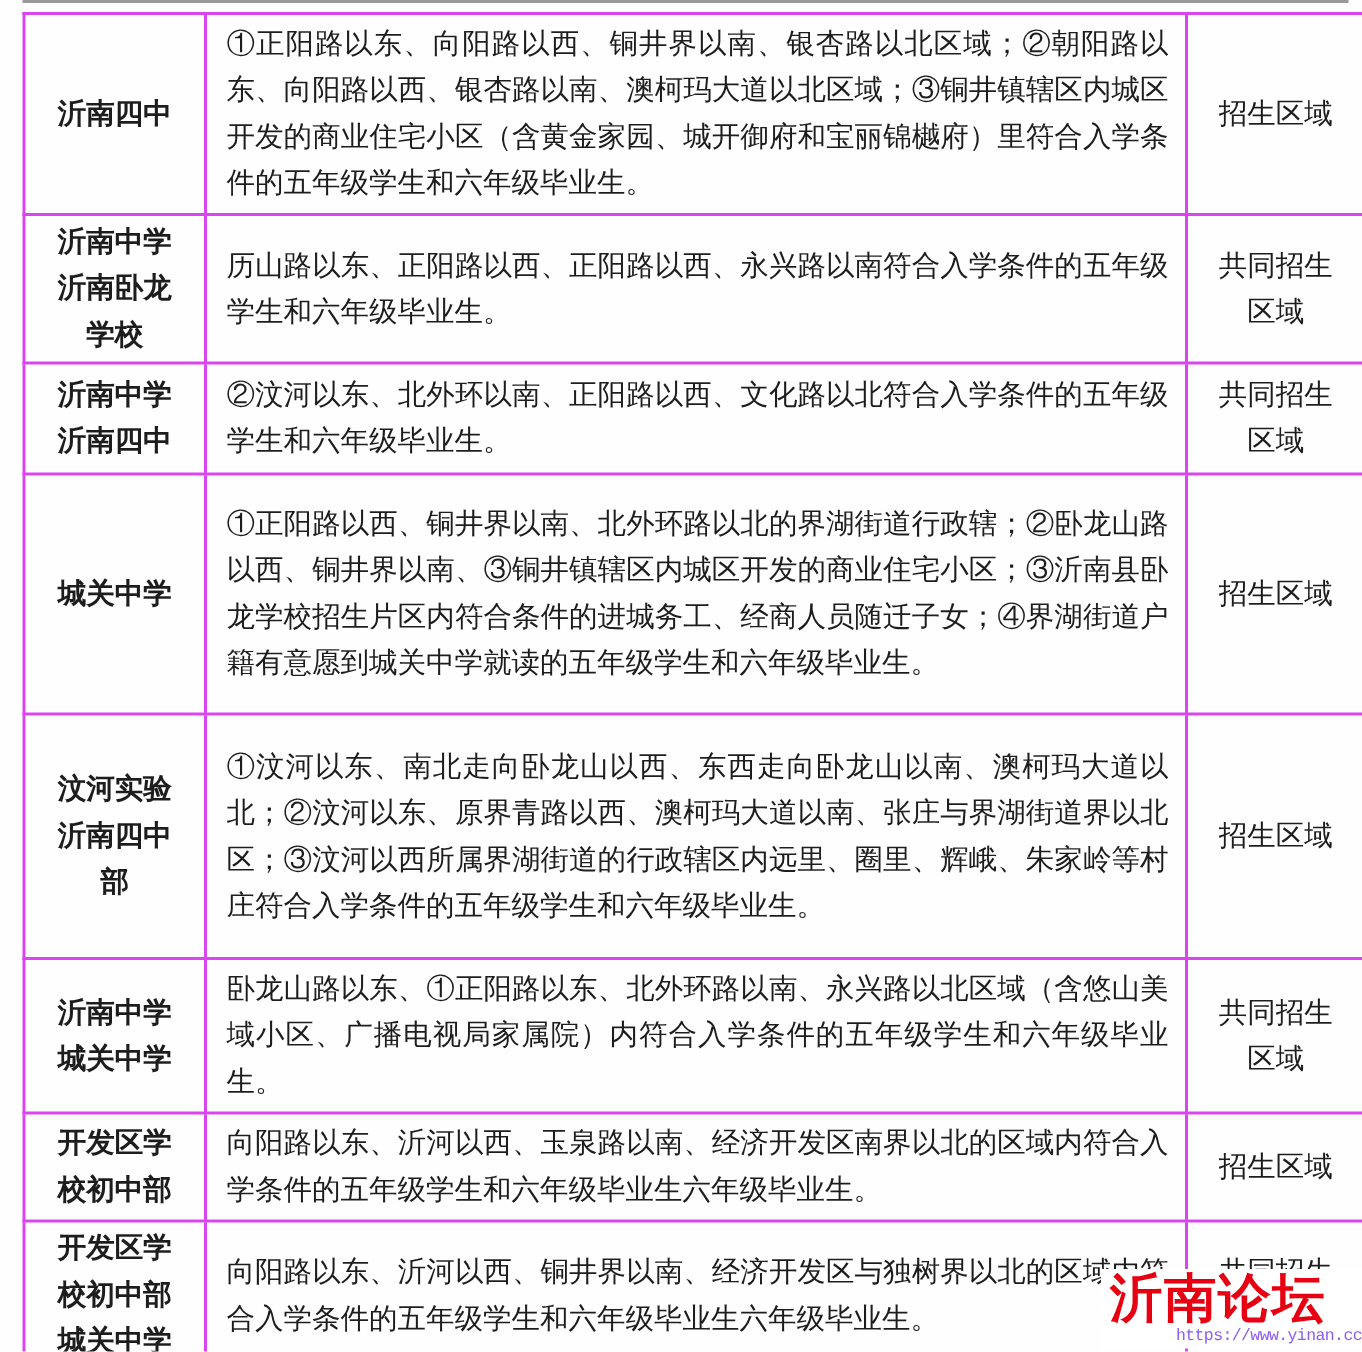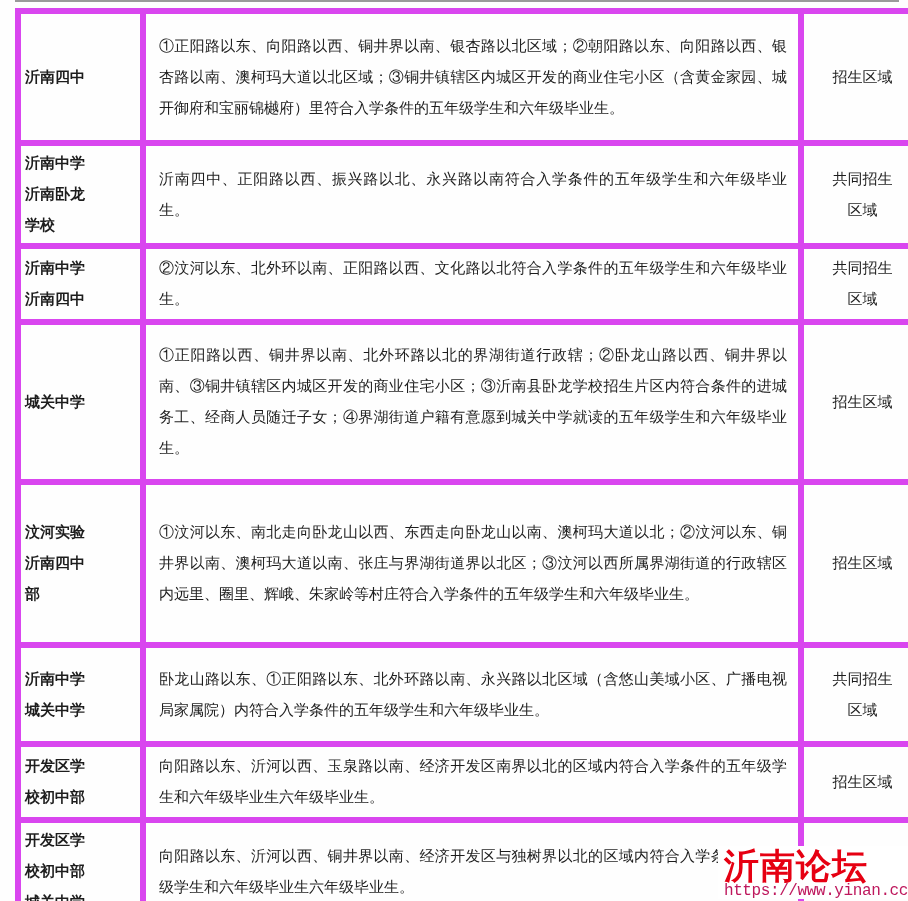--- a/index.html
+++ b/index.html
@@ -29,30 +29,30 @@
   table.enroll {
     position: absolute;
     left: 15px;
     top: 8px;
     width: 884px;
     border-collapse: collapse;
     table-layout: fixed;
     color: #1d1d1d;
   }
   table.enroll td {
-    border: 6px solid #d946ef;
-    font-size: 15px;
+    border: 2px solid #d946ef;
+    font-size: 19px;
     line-height: 31px;
     vertical-align: middle;
     overflow: hidden;
   }
   td.school {
     width: 111px;
     font-weight: bold;
-    text-align: left;
+    text-align: center;
     white-space: pre-line;
     padding: 2px 4px;
   }
   td.desc {
     width: 628px;
     text-align: justify;
     text-justify: inter-ideograph;
     padding: 4px 11px 4px 13px;
   }
   td.type {
@@ -74,67 +74,68 @@
   .watermark-title {
     color: #e60012;
     font-weight: 900;
     font-size: 35px;
     line-height: 36px;
     letter-spacing: 1px;
     font-family: "Liberation Sans", "DejaVu Sans", sans-serif;
     white-space: nowrap;
   }
   .watermark-url {
-    color: #be185d;
-    font-size: 16px;
+    color: #8b5cf6;
+    font-size: 11px;
     line-height: 15px;
     letter-spacing: -0.4px;
     font-family: "Liberation Mono", "DejaVu Sans Mono", monospace;
     white-space: nowrap;
+    margin-left: 44px;
   }
 </style>
 </head>
 <body>
 
 <div class="stage">
 
   <div class="top-fragment-line"></div>
 
   <table class="enroll">
     <tbody id="table-body">
         <tr style="height: 132px;">
       <td class="school">沂南四中</td>
       <td class="desc">①正阳路以东、向阳路以西、铜井界以南、银杏路以北区域；②朝阳路以东、向阳路以西、银杏路以南、澳柯玛大道以北区域；③铜井镇辖区内城区开发的商业住宅小区（含黄金家园、城开御府和宝丽锦樾府）里符合入学条件的五年级学生和六年级毕业生。</td>
       <td class="type">招生区域</td>
     </tr>
         <tr style="height: 96px;">
       <td class="school">沂南中学
 沂南卧龙
 学校</td>
-      <td class="desc">沂南四中、正阳路以西、振兴路以北、永兴路以南符合入学条件的五年级学生和六年级毕业生。</td>
+      <td class="desc">历山路以东、正阳路以西、正阳路以西、永兴路以南符合入学条件的五年级学生和六年级毕业生。</td>
       <td class="type">共同招生
 区域</td>
     </tr>
         <tr style="height: 74px;">
       <td class="school">沂南中学
 沂南四中</td>
       <td class="desc">②汶河以东、北外环以南、正阳路以西、文化路以北符合入学条件的五年级学生和六年级毕业生。</td>
       <td class="type">共同招生
 区域</td>
     </tr>
         <tr style="height: 160px;">
       <td class="school">城关中学</td>
       <td class="desc">①正阳路以西、铜井界以南、北外环路以北的界湖街道行政辖；②卧龙山路以西、铜井界以南、③铜井镇辖区内城区开发的商业住宅小区；③沂南县卧龙学校招生片区内符合条件的进城务工、经商人员随迁子女；④界湖街道户籍有意愿到城关中学就读的五年级学生和六年级毕业生。</td>
       <td class="type">招生区域</td>
     </tr>
         <tr style="height: 163px;">
       <td class="school">汶河实验
 沂南四中
 部</td>
-      <td class="desc">①汶河以东、南北走向卧龙山以西、东西走向卧龙山以南、澳柯玛大道以北；②汶河以东、铜井界以南、澳柯玛大道以南、张庄与界湖街道界以北区；③汶河以西所属界湖街道的行政辖区内远里、圈里、辉峨、朱家岭等村庄符合入学条件的五年级学生和六年级毕业生。</td>
+      <td class="desc">①汶河以东、南北走向卧龙山以西、东西走向卧龙山以南、澳柯玛大道以北；②汶河以东、原界青路以西、澳柯玛大道以南、张庄与界湖街道界以北区；③汶河以西所属界湖街道的行政辖区内远里、圈里、辉峨、朱家岭等村庄符合入学条件的五年级学生和六年级毕业生。</td>
       <td class="type">招生区域</td>
     </tr>
         <tr style="height: 99px;">
       <td class="school">沂南中学
 城关中学</td>
       <td class="desc">卧龙山路以东、①正阳路以东、北外环路以南、永兴路以北区域（含悠山美域小区、广播电视局家属院）内符合入学条件的五年级学生和六年级毕业生。</td>
       <td class="type">共同招生
 区域</td>
     </tr>
         <tr style="height: 66px;">

